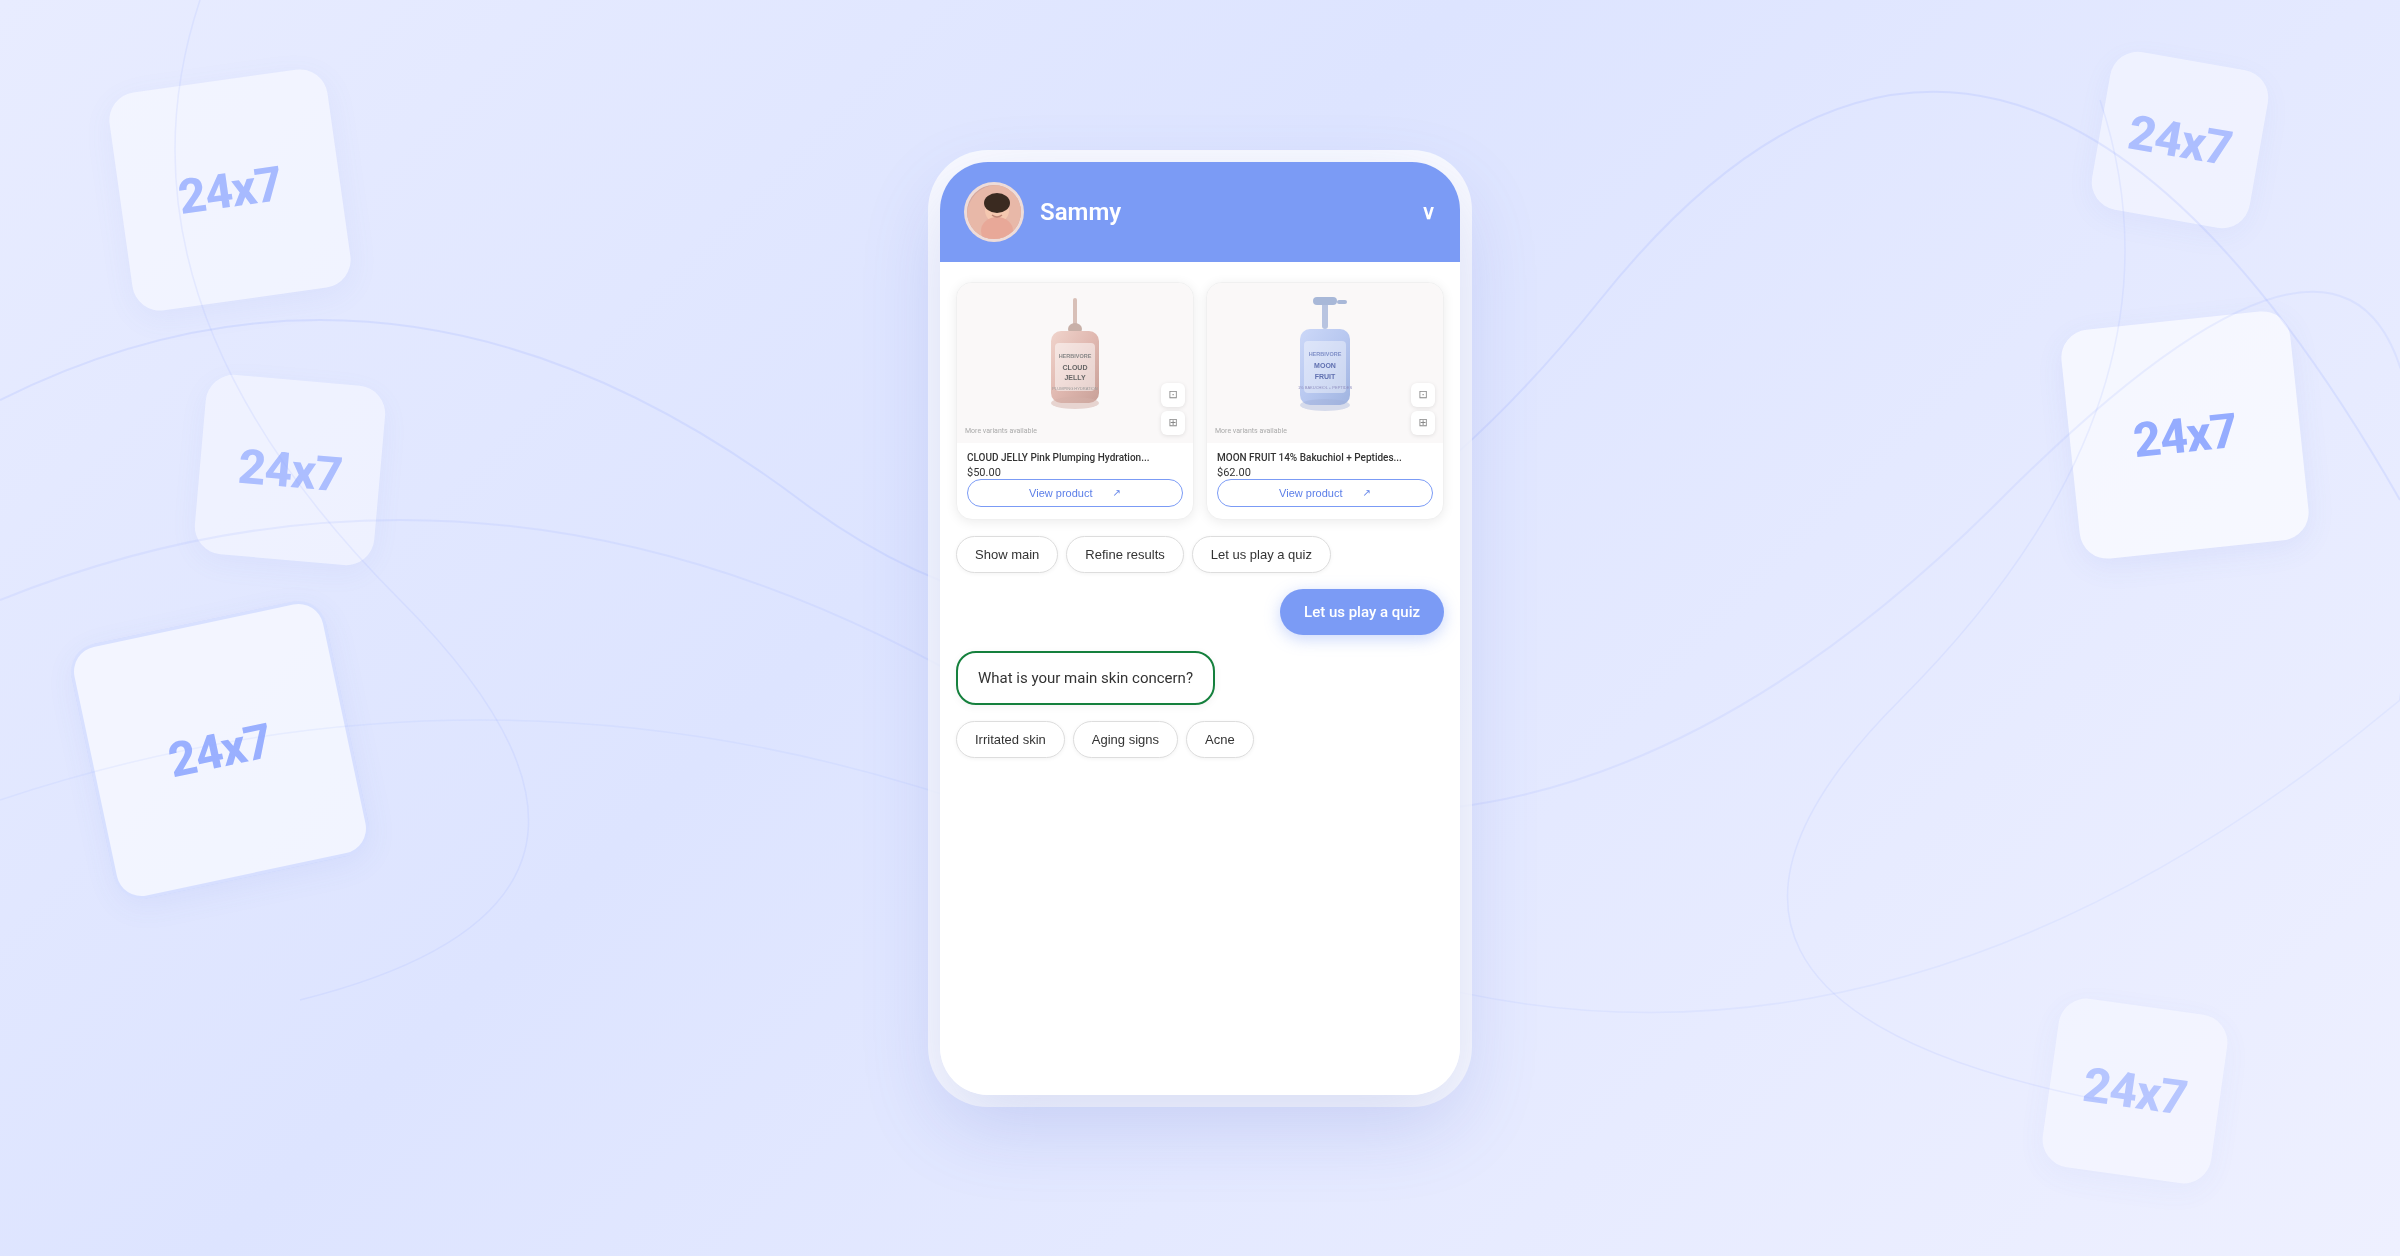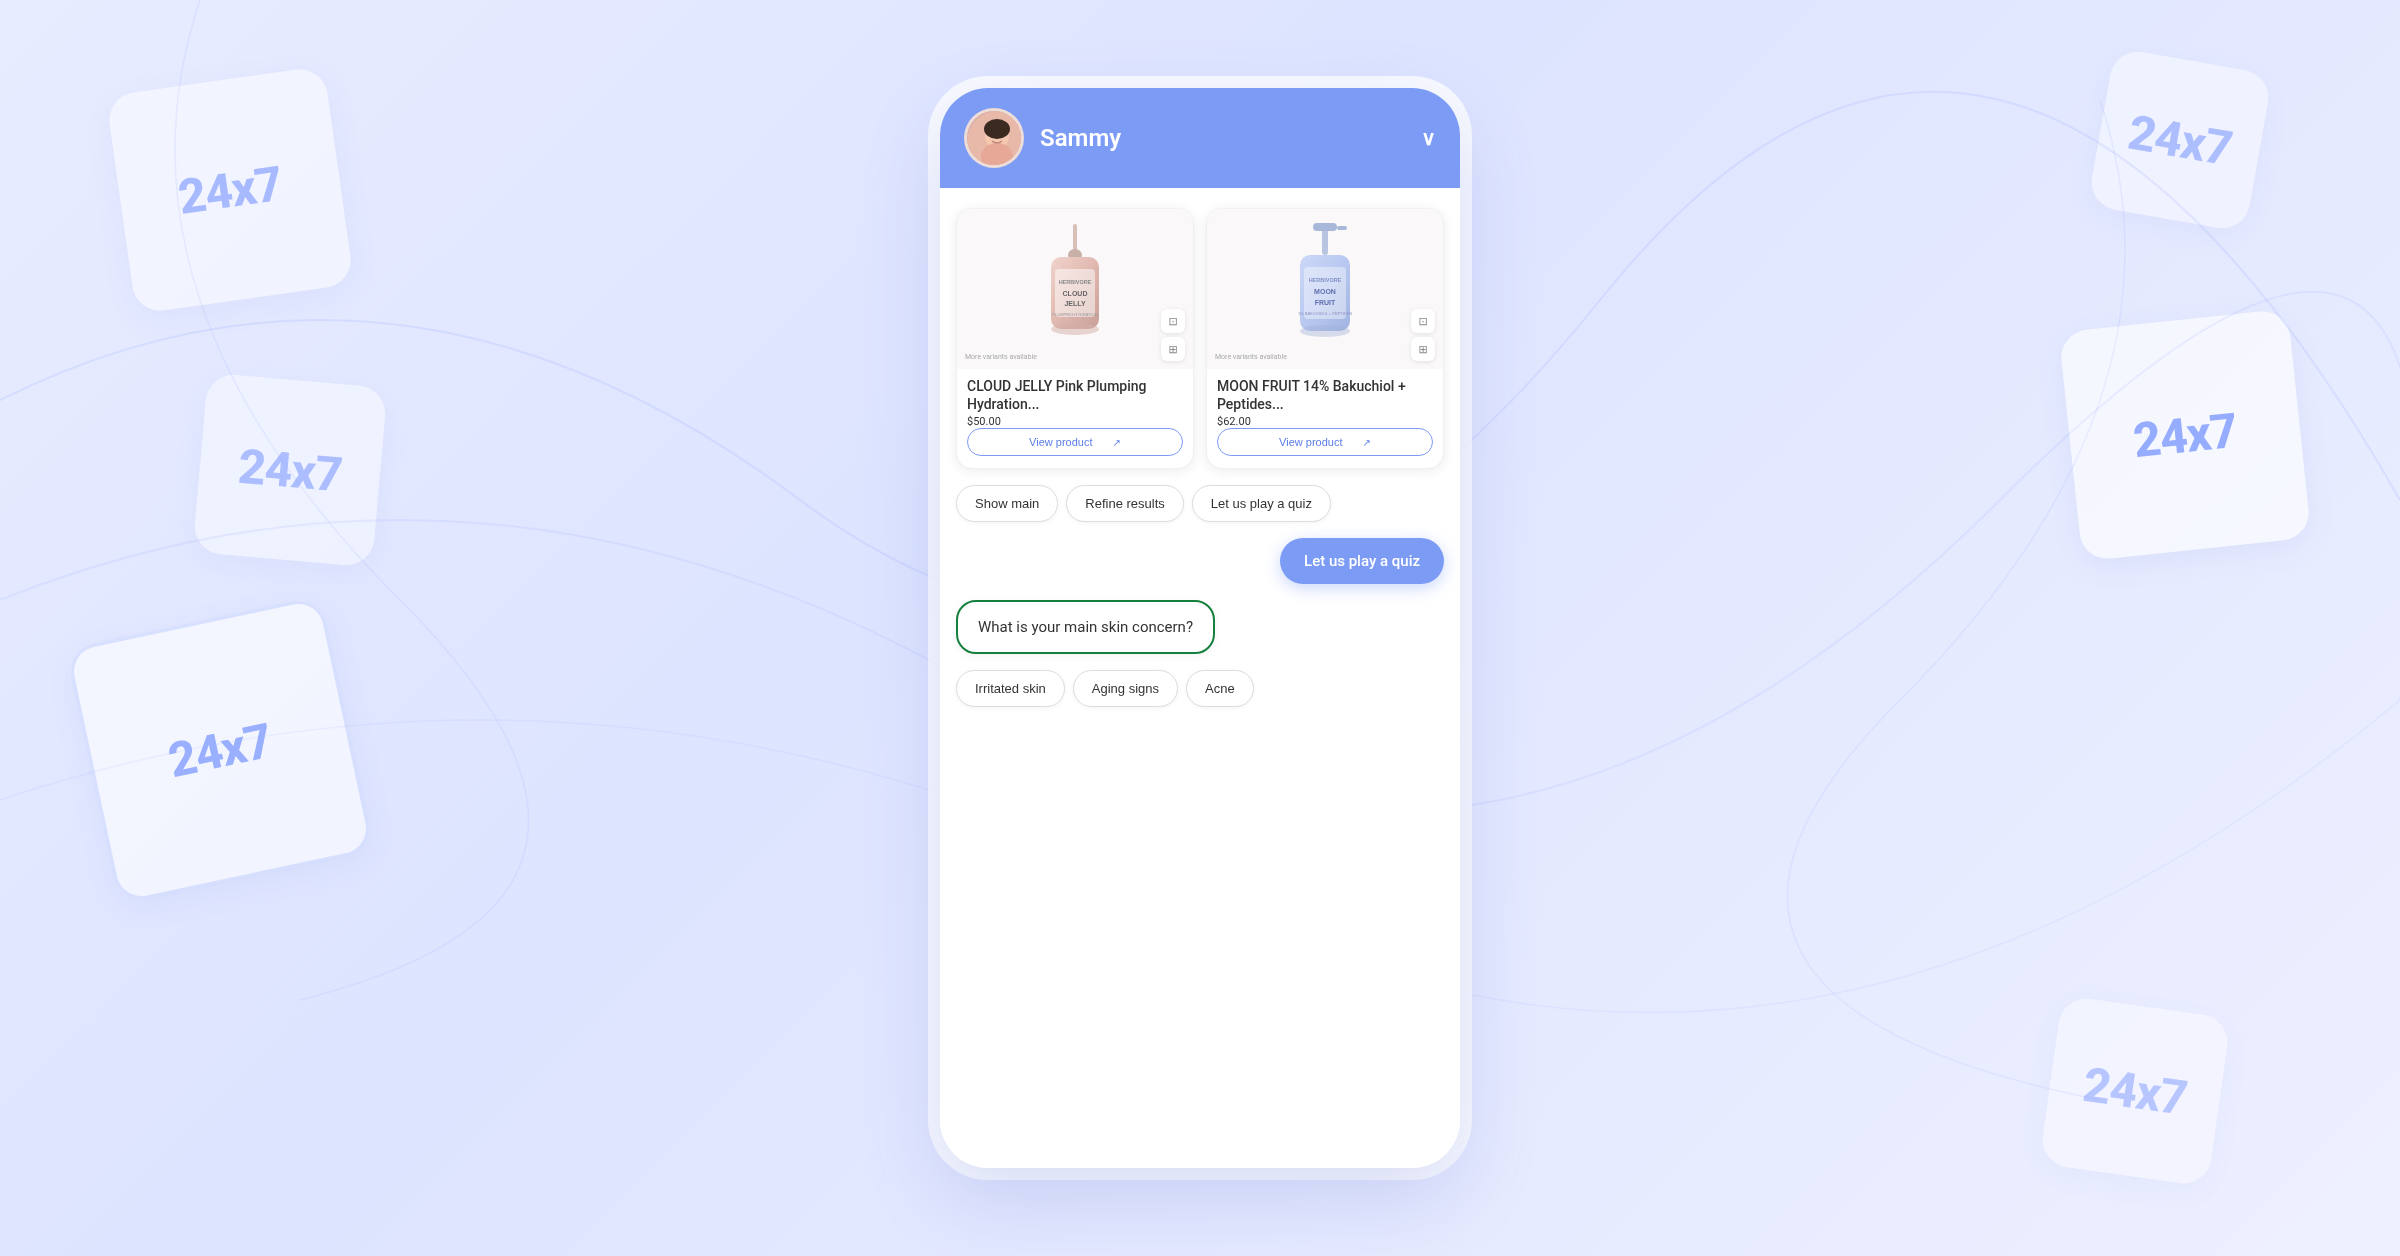--- a/index.html
+++ b/index.html
@@ -69,21 +69,21 @@
       width: 170px; height: 170px;
       right: 180px; bottom: 80px;
       transform: rotate(8deg);
       opacity: 0.4;
     }
 
     
     .phone {
       position: relative;
       width: 520px;
-      height: 1080px;
+      height: 933px;
       background: #f5f7ff;
       border-radius: 48px;
       box-shadow: 0 30px 80px rgba(80, 100, 200, 0.2), 0 0 0 12px rgba(255,255,255,0.8);
       overflow: hidden;
       z-index: 10;
       display: flex;
       flex-direction: column;
     }
 
     
@@ -185,21 +185,21 @@
       left: 8px;
       font-size: 7px;
       color: #aaa;
     }
 
     .product-info {
       padding: 8px 10px 12px;
     }
 
     .product-name {
-      font-size: 14px;
+      font-size: 10px;
       color: #333;
       font-weight: 500;
       line-height: 1.3;
       margin-bottom: 2px;
     }
 
     .product-price {
       font-size: 11px;
       color: #333;
       margin-bottom: 0;

